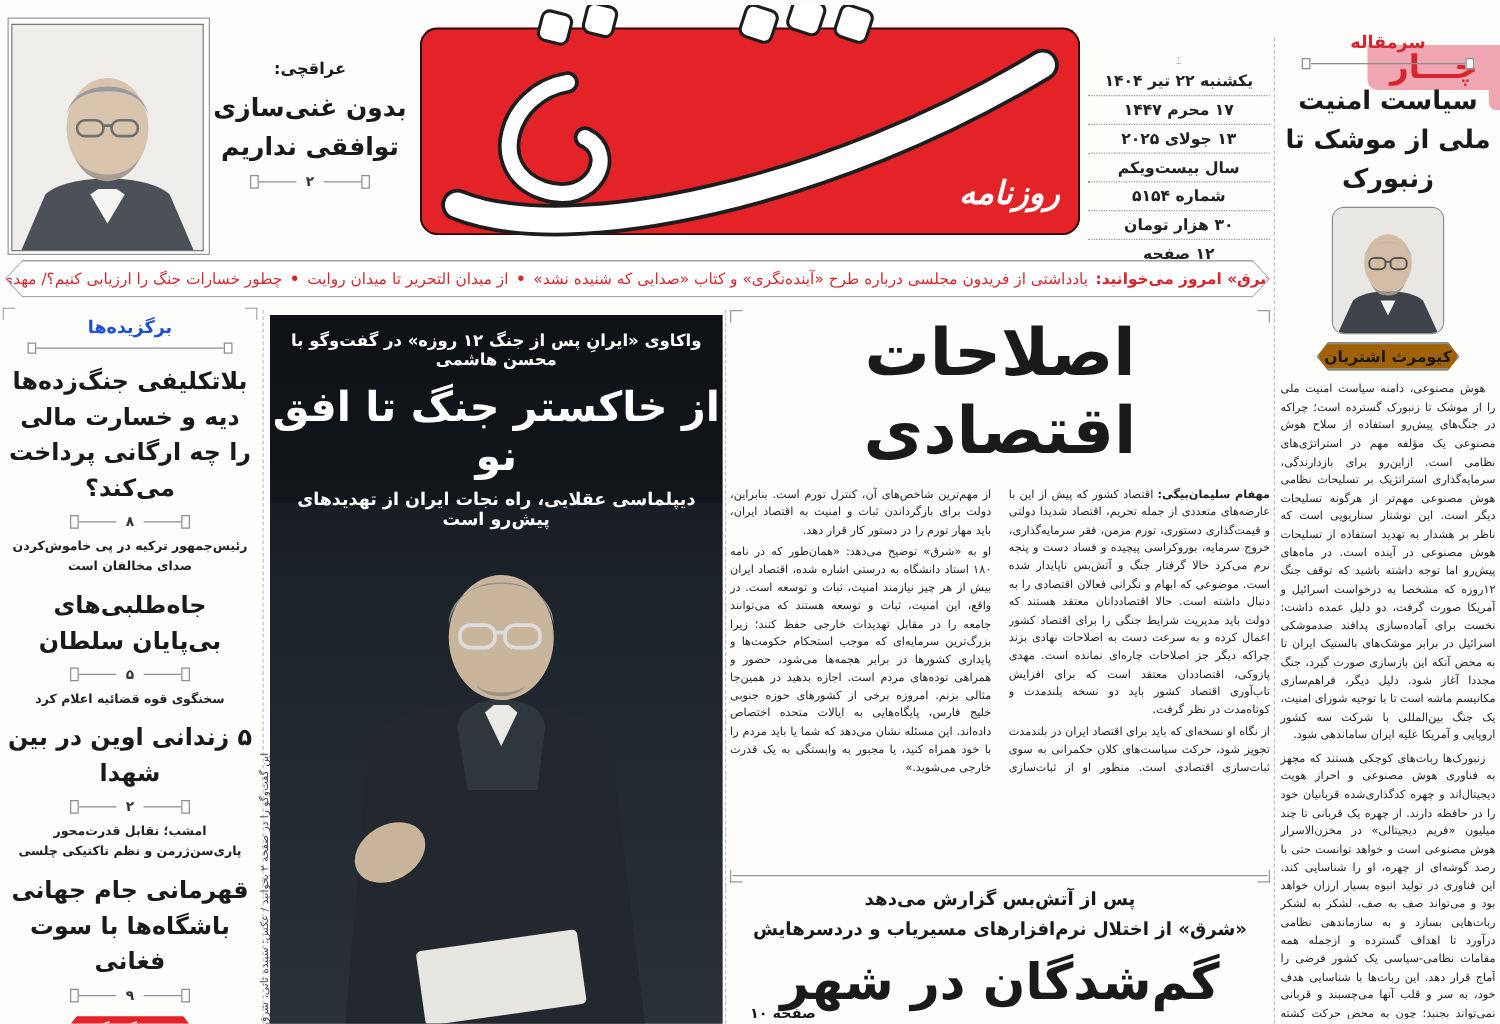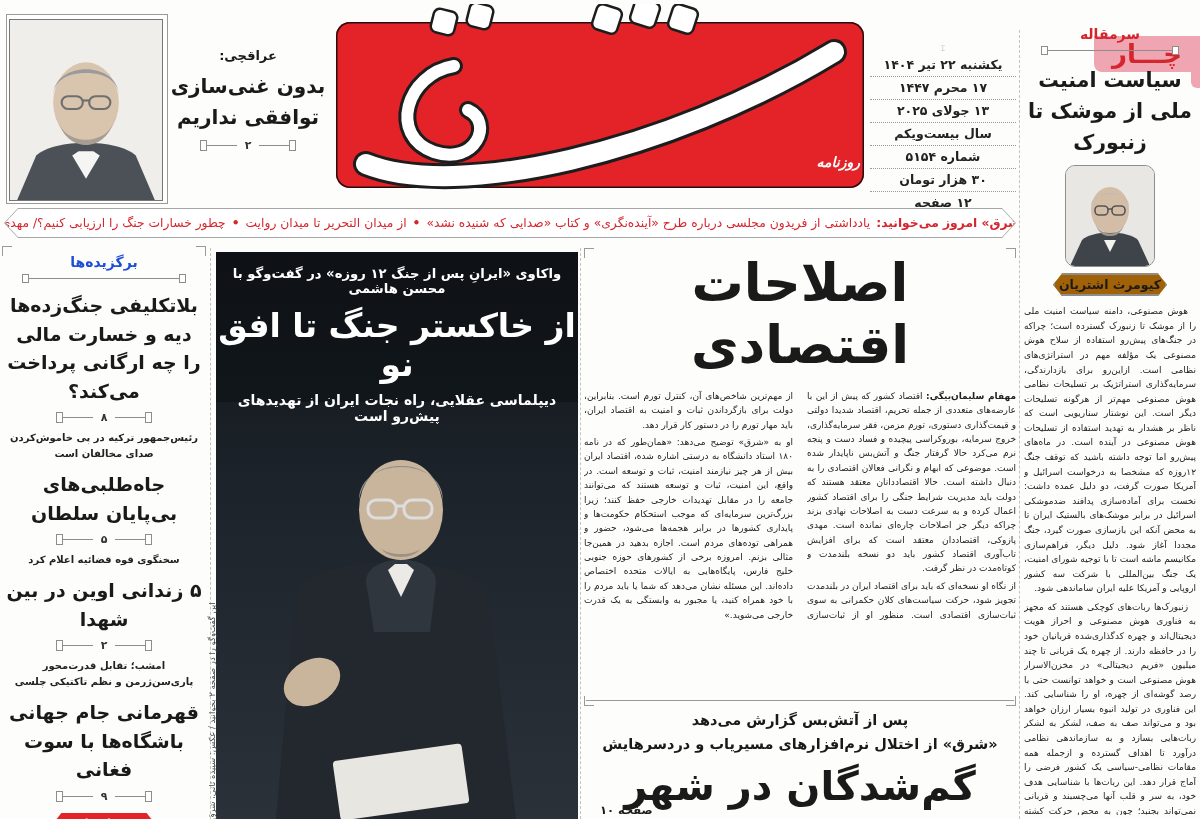--- a/index.html
+++ b/index.html
@@ -20,21 +20,21 @@
   .corner.bl{border-bottom-width:1px;border-left-width:1px;}
   .corner.br{border-bottom-width:1px;border-right-width:1px;}
   
   #araghchi-frame{left:6px;top:14px;width:152px;height:180px;border:1px solid #9a9a9a;padding:4px;background:#fff;}
   #araghchi-frame .inner{width:100%;height:100%;border:1px solid #777;overflow:hidden;background:#efede9;}
   #araghchi-note{left:168px;top:48px;width:160px;text-align:center;}
   #araghchi-note .who{font-size:13px;font-weight:bold;margin-bottom:8px;}
   #araghchi-note .q{font-size:20px;font-weight:bold;line-height:1.55;}
   #logo-box{left:336px;top:4px;width:528px;height:192px;}
   #logo-red{position:absolute;left:0;top:18px;width:528px;height:166px;background:#e42329;border-radius:14px;box-shadow:0 0 0 1.5px #2a0c0c inset;}
-  #logo-tagline{position:absolute;right:4px;bottom:26px;color:#fff;font-size:14px;font-weight:bold;font-style:italic;}
+  #logo-tagline{position:absolute;right:16px;bottom:26px;color:#fff;font-size:26px;font-weight:bold;font-style:italic;}
   #dateblock{left:870px;top:44px;width:146px;font-size:12.5px;font-weight:bold;text-align:center;color:#222;}
   #dateblock .row{padding:3px 0 4px;border-bottom:1px dotted #9a9a9a;}
   #dateblock .tick{color:#9a9a9a;font-size:8px;font-weight:normal;}
   #corner-promo{right:0;top:0;width:106px;height:36px;background:#efa6b2;border-bottom-left-radius:8px;display:flex;align-items:center;justify-content:center;color:#d6262d;font-weight:bold;font-size:26px;letter-spacing:4px;overflow:hidden;margin-top:36px;}
   #corner-promo-tab{right:0;top:36px;width:9px;height:52px;background:#efa6b2;border-bottom-left-radius:6px;}
   
   #strip-outer{left:4px;top:208px;width:1012px;height:30px;background:#a7a7a7;clip-path:polygon(14px 0,calc(100% - 14px) 0,100% 50%,calc(100% - 14px) 100%,14px 100%,0 50%);}
   #strip-inner{position:absolute;inset:1px;background:#fff;clip-path:polygon(13px 0,calc(100% - 13px) 0,100% 50%,calc(100% - 13px) 100%,13px 100%,0 50%);display:flex;align-items:center;justify-content:center;gap:6px;font-size:12.3px;color:#d6262d;white-space:nowrap;overflow:hidden;}
   #strip-inner b{font-weight:bold;}
   

